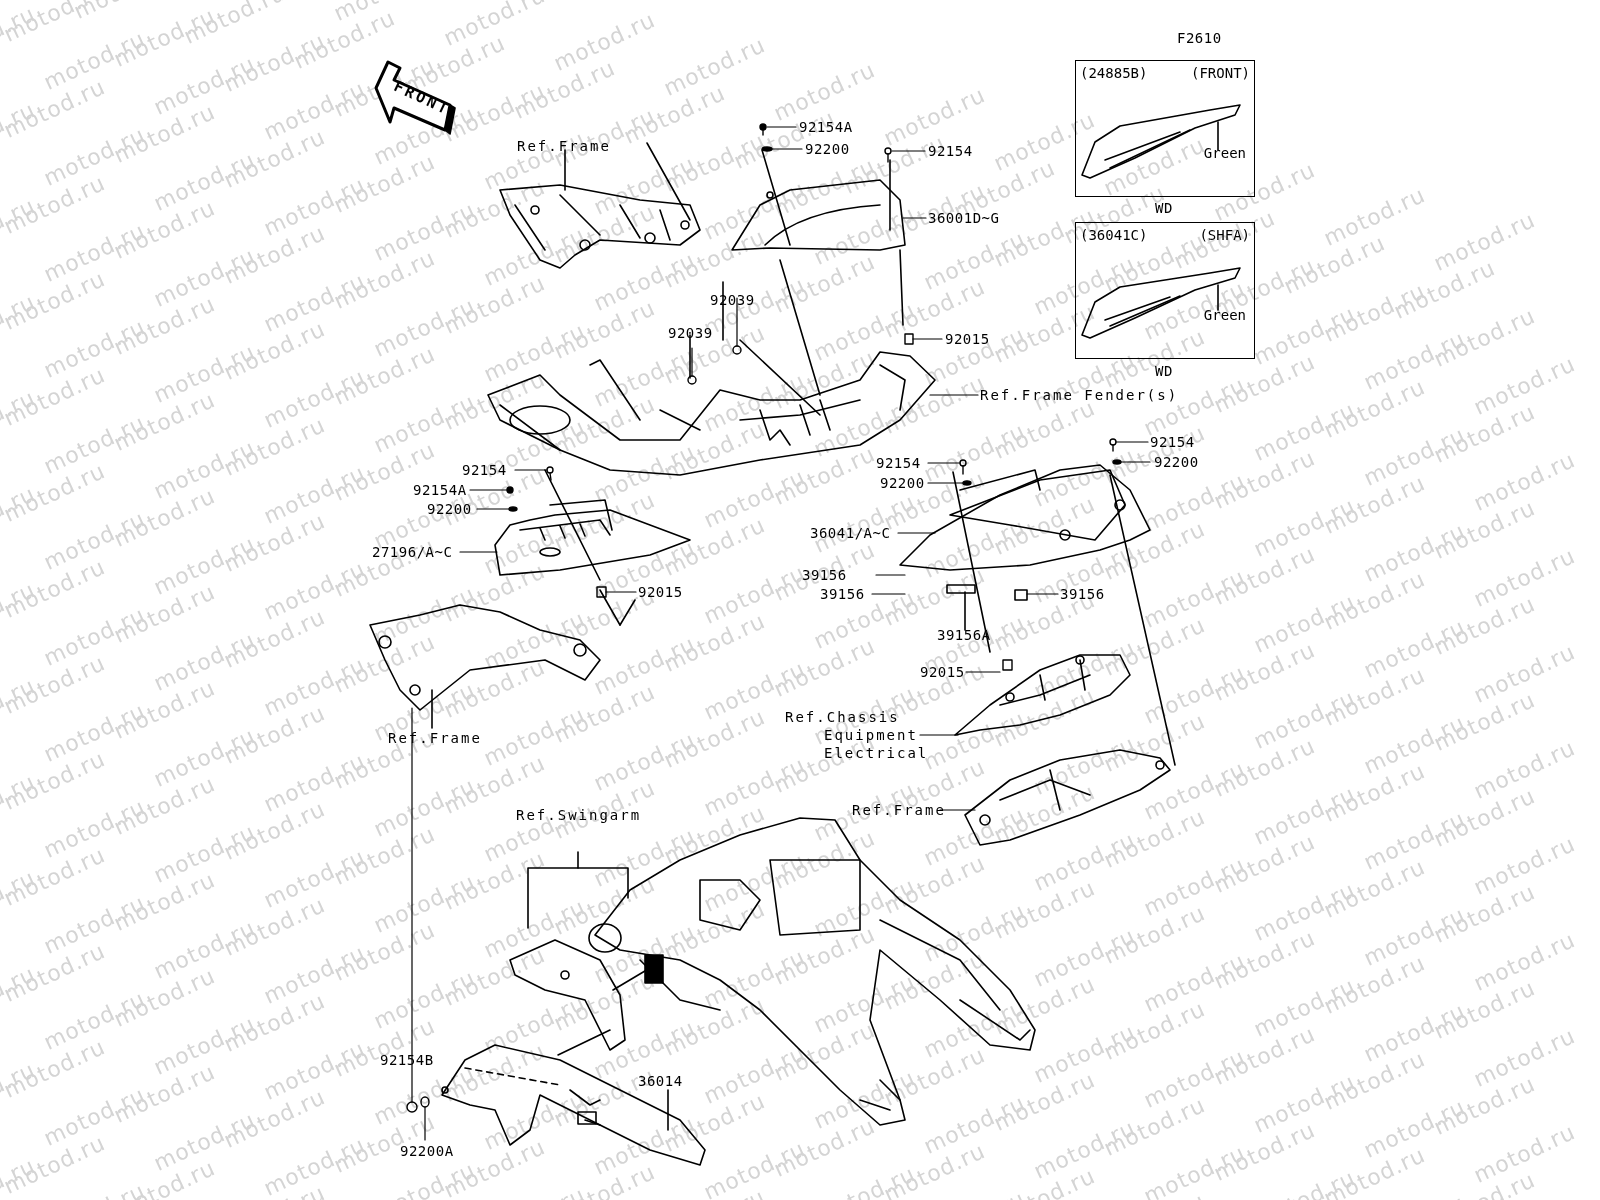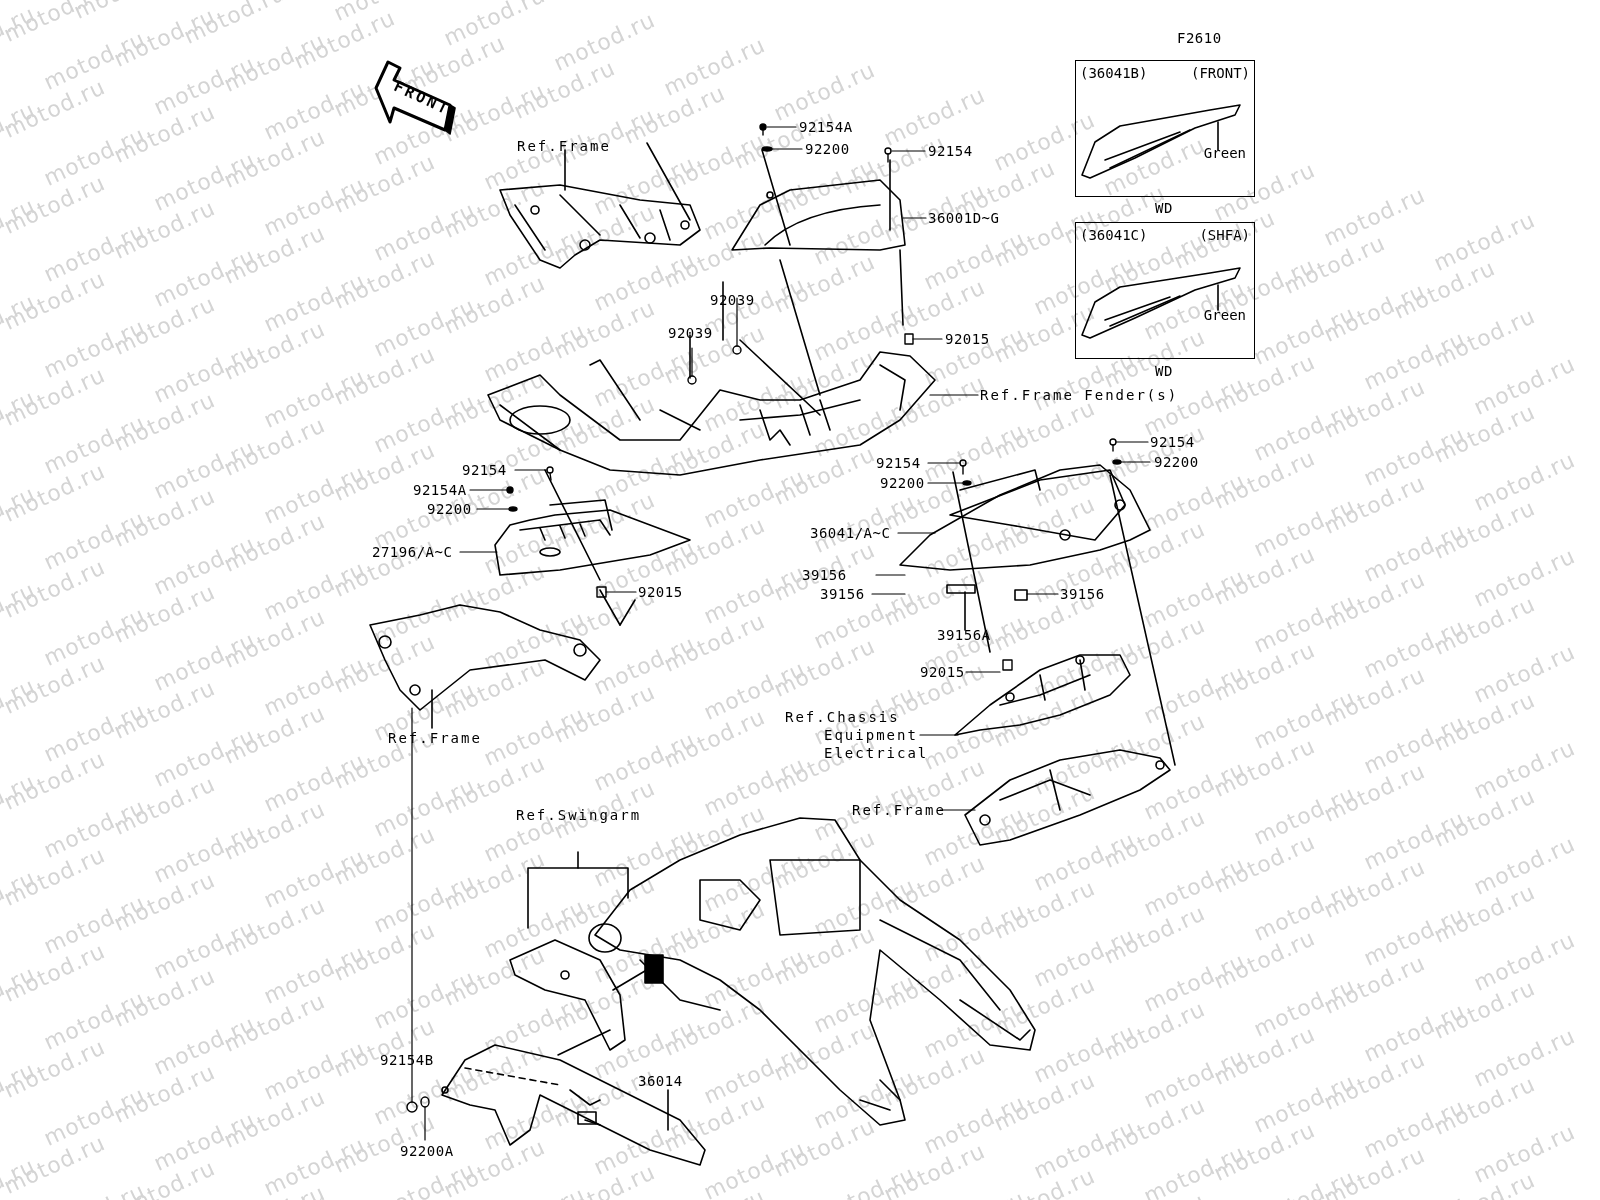--- a/index.html
+++ b/index.html
@@ -569,21 +569,21 @@
     <line x1="412" y1="708" x2="412" y2="1102"></line>
     <line x1="425" y1="1107" x2="425" y2="1140"></line>
   </g>
 </svg>
 
 <div class="lbl" style="left:1177px;top:30px;">F2610</div>
 
 <div class="lbl" style="left:392px;top:90px;font-weight:bold;font-size:15px;letter-spacing:3px;transform:rotate(25deg);">FRONT</div>
 
 <div class="box" style="left:1075px;top:60px;width:178px;height:135px;">
-  <span class="boxlbl" style="left:4px;top:4px;">(36041B)</span>
+  <span class="boxlbl" style="left:4px;top:4px;">(24885B)</span>
   <span class="boxlbl" style="right:4px;top:4px;">(FRONT)</span>
   <span class="boxlbl" style="right:8px;top:84px;">Green</span>
 </div>
 <div class="lbl" style="left:1155px;top:200px;">WD</div>
 
 <div class="box" style="left:1075px;top:222px;width:178px;height:135px;">
   <span class="boxlbl" style="left:4px;top:4px;">(36041C)</span>
   <span class="boxlbl" style="right:4px;top:4px;">(SHFA)</span>
   <span class="boxlbl" style="right:8px;top:84px;">Green</span>
 </div>

